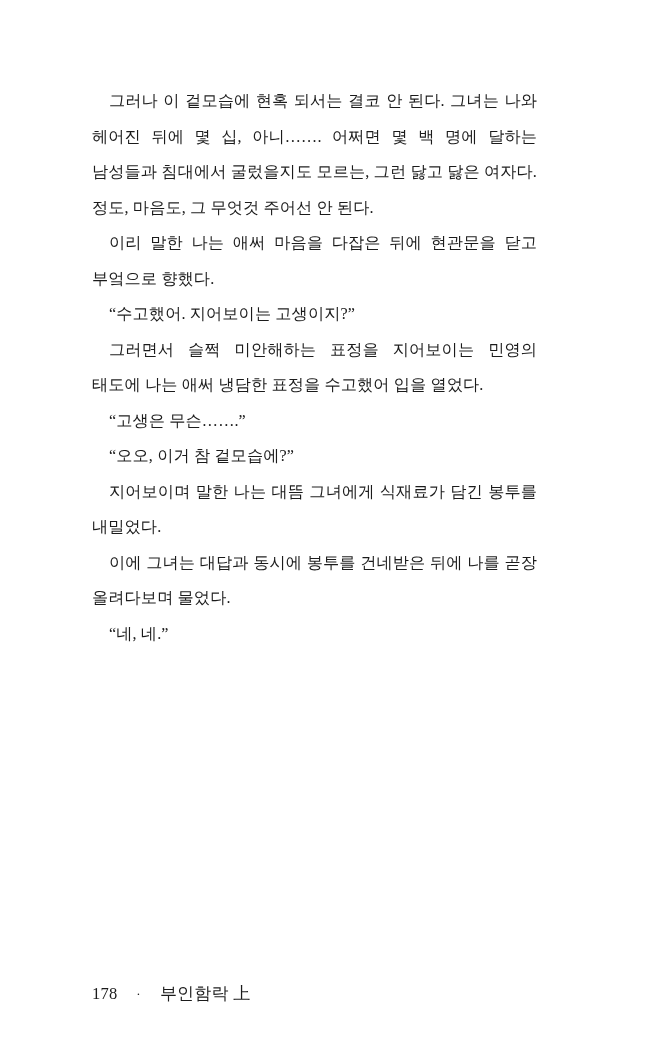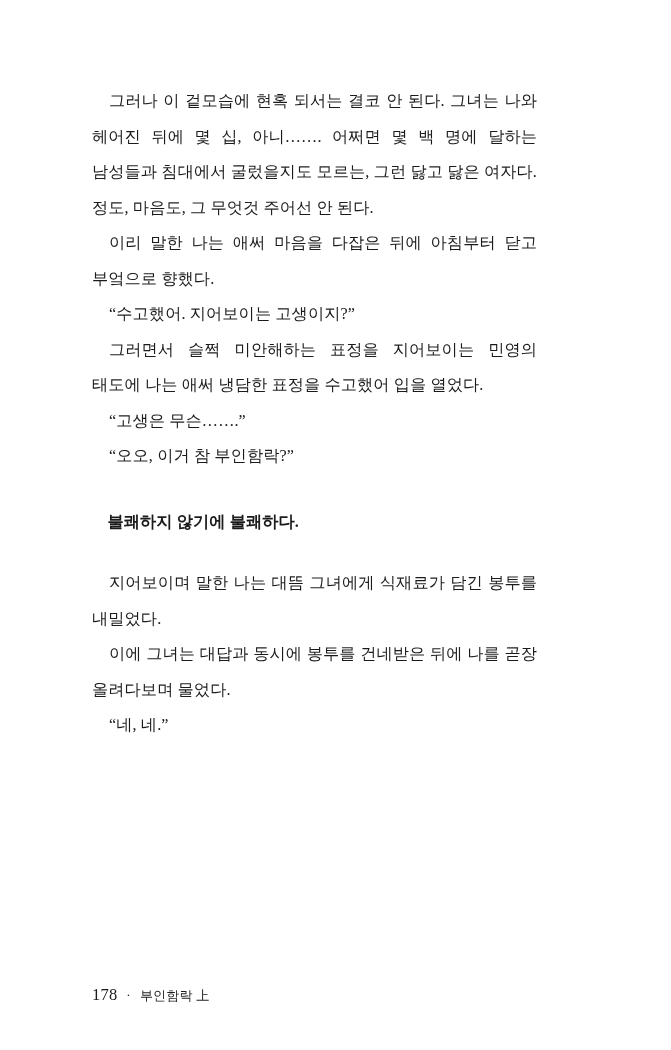--- a/index.html
+++ b/index.html
@@ -46,52 +46,51 @@
     font-size: 16.2px;
     line-height: 35.5px;
     letter-spacing: 0.1px;
   }
   .footer {
     position: absolute;
     left: 92px;
     bottom: 45px;
     display: flex;
     align-items: baseline;
-    gap: 9px;
+    gap: 19px;
     font-size: 15.5px;
     letter-spacing: 0.2px;
     color: #1b1b1b;
   }
   .footer .pagenum {
     font-size: 16.5px;
   }
   .footer .dot {
     font-size: 13px;
     position: relative;
     top: -1px;
   }
   .footer .booktitle {
-    font-size: 13px;
+    font-size: 17px;
   }
 </style>
 </head>
 <body>
 
 <div class="page">
 
   <div class="body-text">
     <p class="para indent">그러나 이 겉모습에 현혹 되서는 결코 안 된다. 그녀는 나와 헤어진 뒤에 몇 십, 아니……. 어쩌면 몇 백 명에 달하는 남성들과 침대에서 굴렀을지도 모르는, 그런 닳고 닳은 여자다. 정도, 마음도, 그 무엇것 주어선 안 된다.</p>
-    <p class="para indent">이리 말한 나는 애써 마음을 다잡은 뒤에 아침부터 닫고 부엌으로 향했다.</p>
+    <p class="para indent">이리 말한 나는 애써 마음을 다잡은 뒤에 현관문을 닫고 부엌으로 향했다.</p>
     <p class="para indent">“수고했어. 지어보이는 고생이지?”</p>
     <p class="para indent">그러면서 슬쩍 미안해하는 표정을 지어보이는 민영의 태도에 나는 애써 냉담한 표정을 수고했어 입을 열었다.</p>
     <p class="para indent">“고생은 무슨…….”</p>
-    <p class="para indent">“오오, 이거 참 부인함락?”</p>
+    <p class="para indent">“오오, 이거 참 겉모습에?”</p>
   </div>
 
-  <p class="heading-line">불쾌하지 않기에 불쾌하다.</p>
 
   <div class="body-text">
     <p class="para indent">지어보이며 말한 나는 대뜸 그녀에게 식재료가 담긴 봉투를 내밀었다.</p>
     <p class="para indent">이에 그녀는 대답과 동시에 봉투를 건네받은 뒤에 나를 곧장 올려다보며 물었다.</p>
     <p class="para indent">“네, 네.”</p>
   </div>
 
 </div>
 
 <div class="footer">

